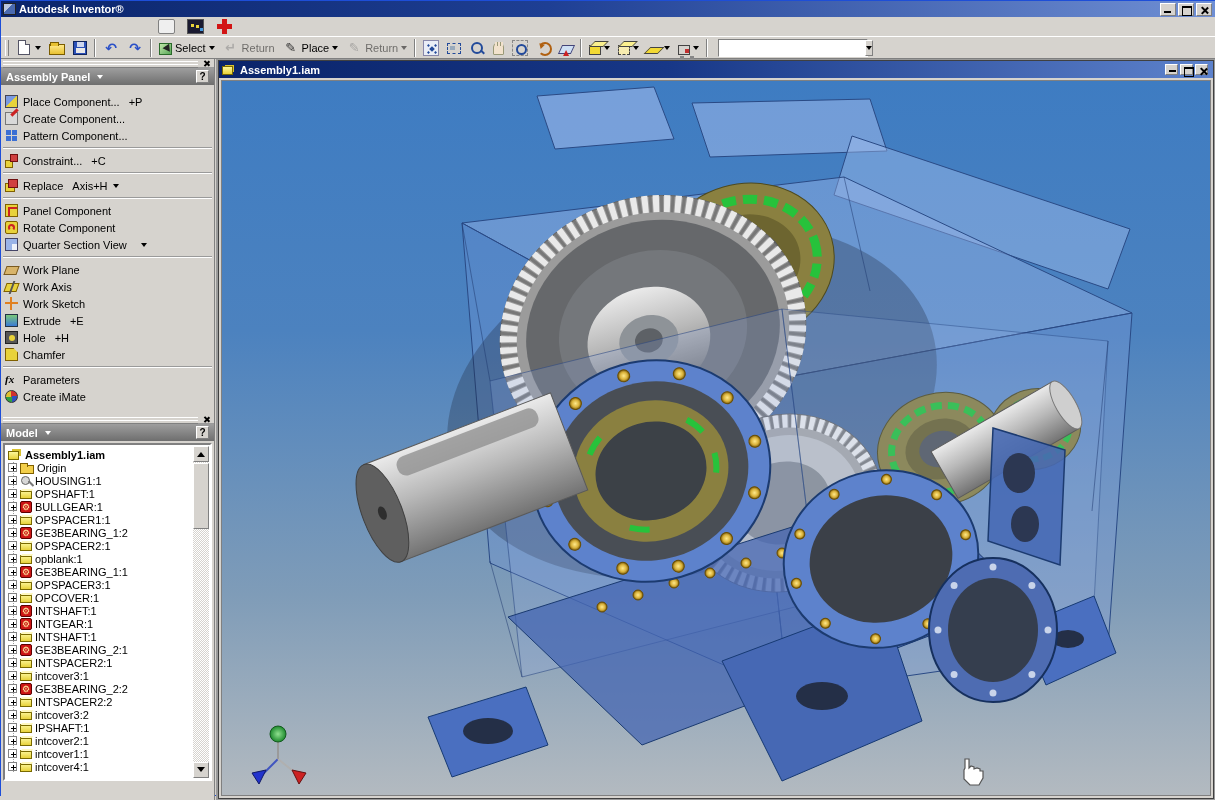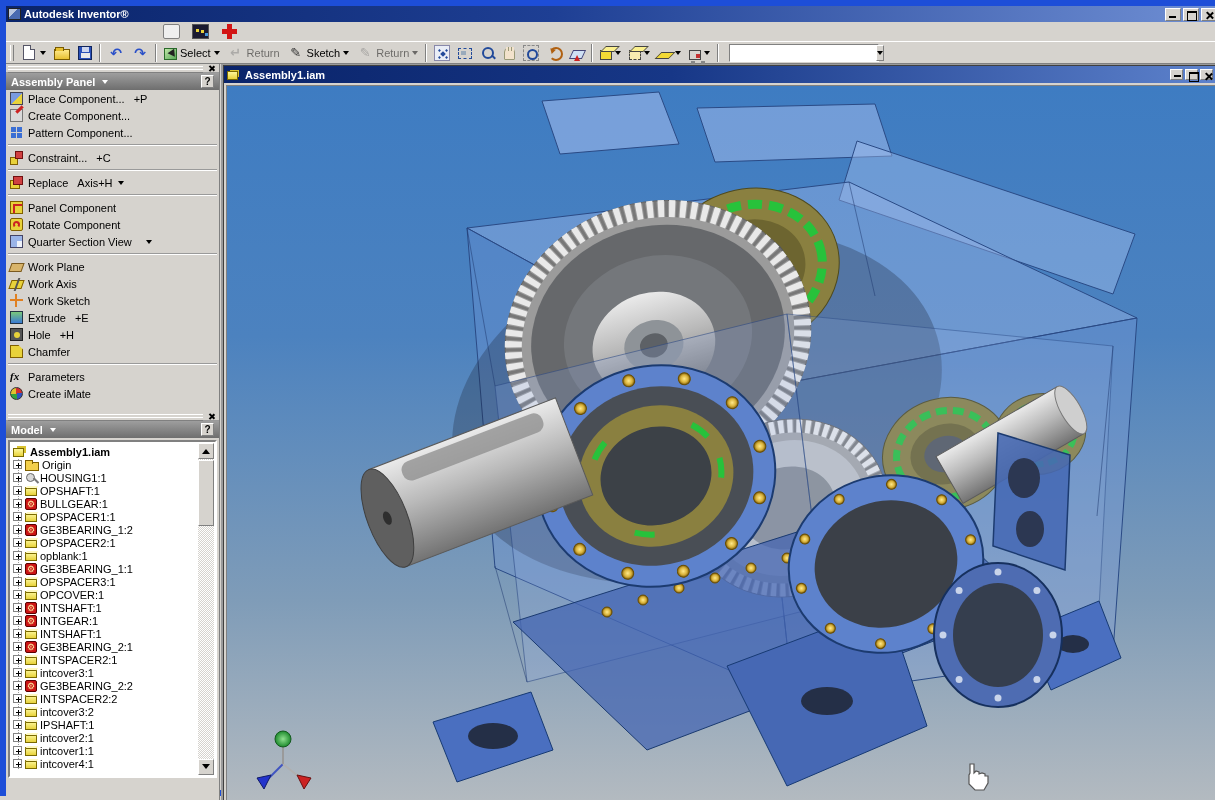--- a/index.html
+++ b/index.html
@@ -1,18 +1,18 @@
 <!DOCTYPE html>
 <html><head>
 <meta charset="utf-8">
 <style>
   *{box-sizing:border-box;margin:0;padding:0}
   html,body{width:1215px;height:800px;overflow:hidden}
   body{font-family:"Liberation Sans","DejaVu Sans",sans-serif;font-size:11px;background:#d6d3ce;color:#000}
-  #app{position:relative;width:1215px;height:796px;background:#d6d3ce;border:6px solid #1d4ed8}
+  #app{position:relative;width:1215px;height:796px;background:#d6d3ce;border:1px solid #1d4ed8}
 
   
   .titlebar{position:absolute;left:0;top:0;width:1215px;height:16px;background:linear-gradient(90deg,#0a246a 0%,#1e3f94 45%,#6f8fd4 100%);display:flex;align-items:center;padding:0 2px;color:#fff;font-weight:bold}
   .appicon{width:13px;height:12px;margin-right:3px;background:linear-gradient(135deg,#b9c6e0 0 40%,#4a6ab0 40% 100%);border:1px solid #222;flex:none}
   .wbtns{margin-left:auto;display:flex;gap:2px;padding-right:2px}
   .wbtn{width:16px;height:13px;background:#d6d3ce;border:1px solid;border-color:#fff #808080 #808080 #fff;position:relative}
   .wbtn.min::after{content:"";position:absolute;left:3px;bottom:2px;width:7px;height:2px;background:#000}
   .wbtn.restore::after{content:"";position:absolute;left:3px;top:2px;width:8px;height:7px;border:1px solid #000;border-top-width:2px}
   .wbtn.close::before,.wbtn.close::after{content:"";position:absolute;left:7px;top:2px;width:1.5px;height:9px;background:#000}
   .wbtn.close::before{transform:rotate(45deg)}.wbtn.close::after{transform:rotate(-45deg)}
@@ -81,21 +81,21 @@
   .leftcol{position:absolute;left:0;top:58px;width:214px;height:742px;background:#d6d3ce;border-right:1px solid #808080}
   .grip{height:9px;position:relative;border-bottom:1px solid #9a9a9a}
   .grip::before{content:"";position:absolute;left:2px;right:16px;top:2px;height:2px;border-top:1px solid #fff;border-bottom:1px solid #808080}
   .grip::after{content:"";position:absolute;left:2px;right:16px;top:5px;height:2px;border-top:1px solid #fff;border-bottom:1px solid #808080}
   .xbox{position:absolute;right:2px;top:0;width:11px;height:9px}
   .xbox::before,.xbox::after{content:"";position:absolute;left:5px;top:1px;width:1.5px;height:7px;background:#000}
   .xbox::before{transform:rotate(45deg)}.xbox::after{transform:rotate(-45deg)}
   .phead{height:17px;background:linear-gradient(#9e9e9e,#6e6e6e);color:#fff;font-weight:bold;display:flex;align-items:center;padding:0 5px;gap:5px}
   .phead .caret{border-top-color:#fff;margin-left:2px}
   .helpbox{margin-left:auto;width:13px;height:13px;background:#d6d3ce;color:#000;border:1px solid;border-color:#fff #808080 #808080 #fff;font-weight:bold;text-align:center;line-height:12px;font-size:10px}
-  .pitems{padding-top:0}
+  .pitems{padding-top:8px}
   .pitem{height:17px;display:flex;align-items:center;gap:5px;padding:0 4px;cursor:default}
   .pitem .shortcut{margin-left:4px}
   .panel-sep{height:2px;border-top:1px solid #9a9a9a;border-bottom:1px solid #fff;margin:3px 2px}
   .pi{width:13px;height:13px;position:relative;flex:none}
   .pi-place-component{background:linear-gradient(135deg,#7a9ae0 50%,#e8d23a 50%);border:1px solid #445}
   .pi-create-component{background:#d9d9d9;border:1px solid #777}
   .pi-create-component::after{content:"";position:absolute;right:-2px;top:-2px;width:9px;height:3px;background:#c22;transform:rotate(-45deg)}
   .pi-pattern-component::before{content:"";position:absolute;left:1px;top:1px;width:5px;height:5px;background:#3b6fd4;box-shadow:6px 0 0 #3b6fd4,0 6px 0 #3b6fd4,6px 6px 0 #3b6fd4}
   .pi-constraint::before{content:"";position:absolute;left:0;top:6px;width:6px;height:6px;background:#e8d23a;border:1px solid #806000}
   .pi-constraint::after{content:"";position:absolute;right:0;top:0;width:6px;height:6px;background:#d04040;border:1px solid #701010}
@@ -238,21 +238,21 @@
           <span class="tic tb-select-cursor"></span>
           <span class="tlabel">Select</span>
           <span class="caret"></span>
         </span>
         <span class="tbtn disabled">
           <span class="tic tb-return-arrow"></span>
           <span class="tlabel">Return</span>
         </span>
         <span class="tbtn">
           <span class="tic tb-sketch-pencil"></span>
-          <span class="tlabel">Sketch</span>
+          <span class="tlabel">Place</span>
           <span class="caret"></span>
         </span>
         <span class="tbtn disabled">
           <span class="tic tb-update-pencil"></span>
           <span class="tlabel">Return</span>
           <span class="caret"></span>
         </span>
       </span>
     <span class="tsep"></span>
     <span class="tgroup">

